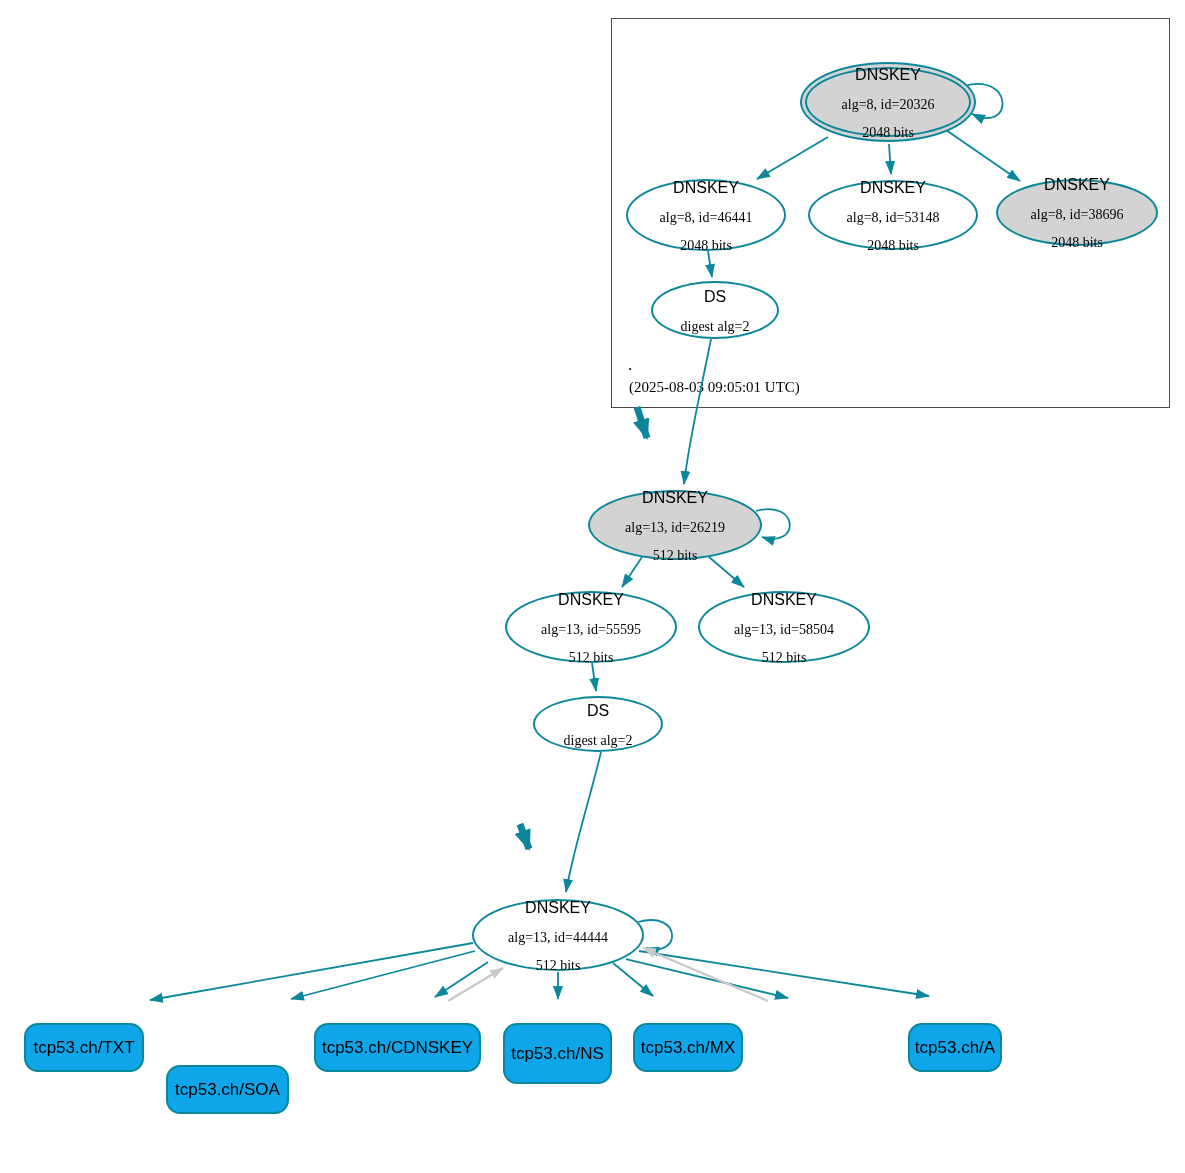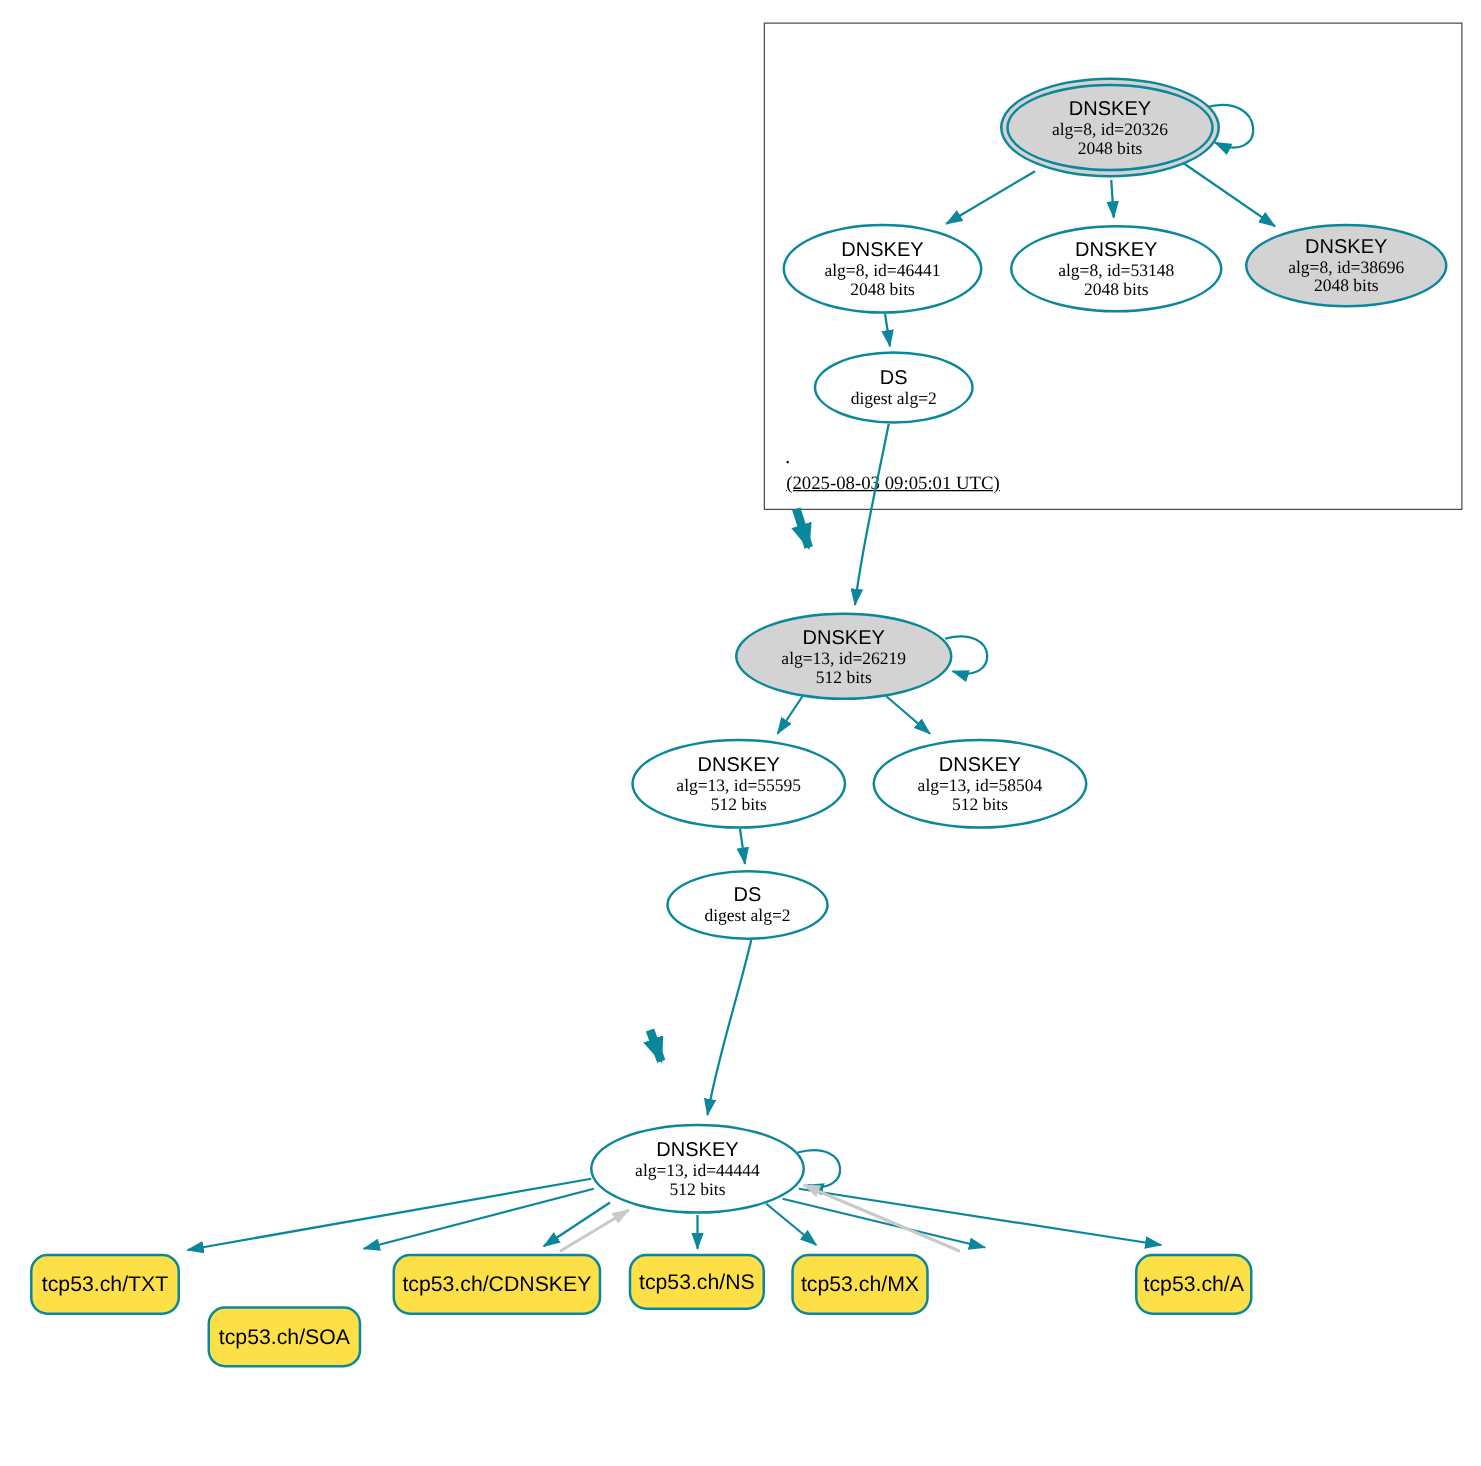--- a/index.html
+++ b/index.html
@@ -8,37 +8,37 @@
     --node-fill:#ffffff;
     --gray-edge:#c9c9c9;
     --box-border:#4d4d4d;
     --text:#000000;
   }
   html,body{margin:0;padding:0;background:#ffffff;}
   .canvas{position:relative;width:1185px;height:1173px;background:#fff;overflow:hidden;
           font-family:"Liberation Sans",sans-serif;color:var(--text);}
   .zone-box{position:absolute;border:1px solid var(--box-border);background:#fff;}
   .zone-name{position:absolute;font:17px "Liberation Serif",serif;white-space:pre;}
-  .zone-ts{position:absolute;font:15px "Liberation Serif",serif;white-space:pre;text-decoration:underline;}
+  .zone-ts{position:absolute;font:15px "Liberation Serif",serif;white-space:pre;}
   svg.edges{position:absolute;left:0;top:0;}
   .e{stroke:var(--teal);stroke-width:1.8;fill:none;}
   .ethick{stroke:var(--teal);stroke-width:7;fill:none;}
   .eg{stroke:var(--gray-edge);stroke-width:2.4;fill:none;}
   .mteal{fill:var(--teal);}
   .mgray{fill:var(--gray-edge);}
   .node{position:absolute;border:2px solid var(--teal);border-radius:50%;background:var(--node-fill);
         display:flex;flex-direction:column;align-items:center;justify-content:center;text-align:center;
-        box-sizing:border-box;}
+        box-sizing:border-box;gap:13px;}
   .node.gray{background:var(--ksk-fill);}
   .node.double::before{content:"";position:absolute;inset:3px;border:2px solid var(--teal);border-radius:50%;}
   .nt{font:16px "Liberation Sans",sans-serif;line-height:19px;position:relative;}
   .nd{font:14px "Liberation Serif",serif;line-height:15px;position:relative;}
-  .rrset{position:absolute;border:2px solid var(--teal);border-radius:14px;background:#fde047;
+  .rrset{position:absolute;border:2px solid var(--teal);border-radius:14px;background:#0ea5e9;
          display:flex;align-items:center;justify-content:center;box-sizing:border-box;
-         font:17px "Liberation Sans",sans-serif;}
+         font:17px "Liberation Sans",sans-serif;margin-top:20px;}
 </style>
 </head>
 <body>
 
 <div class="canvas">
 
   <div class="zone-box" style="left:611px;top:18px;width:557px;height:388px">
     <div class="zone-name" style="left:16px;top:336px">.</div>
     <div class="zone-ts" style="left:17px;top:360px">(2025-08-03 09:05:01 UTC)</div>
   </div>
@@ -145,21 +145,21 @@
 
   <div class="rrset" style="left:24px;top:1003px;width:120px;height:49px">
     <span>tcp53.ch/TXT</span>
   </div>
   <div class="rrset" style="left:166px;top:1045px;width:123px;height:49px">
     <span>tcp53.ch/SOA</span>
   </div>
   <div class="rrset" style="left:314px;top:1003px;width:167px;height:49px">
     <span>tcp53.ch/CDNSKEY</span>
   </div>
-  <div class="rrset" style="left:503px;top:1003px;width:109px;height:45px">
+  <div class="rrset" style="left:503px;top:1003px;width:109px;height:61px">
     <span>tcp53.ch/NS</span>
   </div>
   <div class="rrset" style="left:633px;top:1003px;width:110px;height:49px">
     <span>tcp53.ch/MX</span>
   </div>
   <div class="rrset" style="left:908px;top:1003px;width:94px;height:49px">
     <span>tcp53.ch/A</span>
   </div>
 
 </div>

